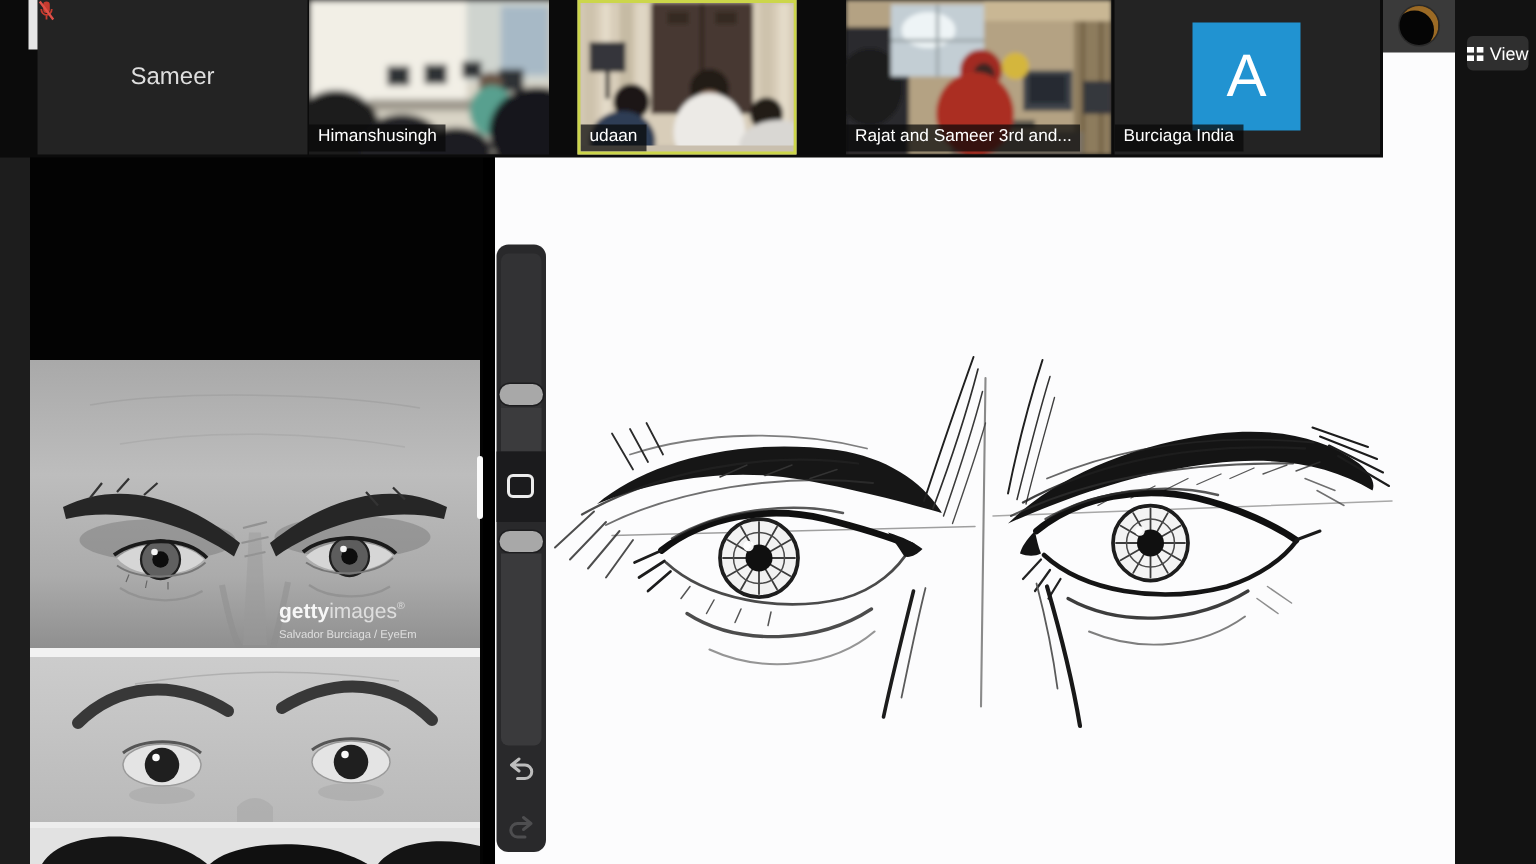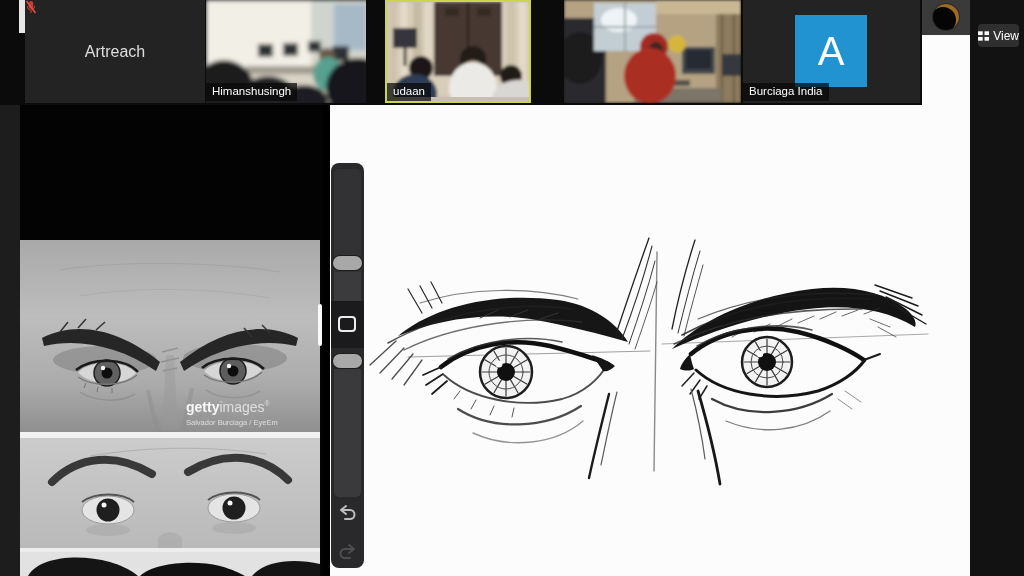--- a/index.html
+++ b/index.html
@@ -249,21 +249,21 @@
           <path d="M17,7 L12,3 M17,7 L12,11 M17,7 L8,7 A4.5,4.5 0 0 0 8,16 L13,16" stroke="#4e4e50" stroke-width="2" fill="none" stroke-linecap="round"></path>
         </svg>
       </button>
     </div>
     <div class="panel-scroll"></div>
   </div>
 
   <div class="strip">
 
     <div class="tile tile-tamanna">
-      <span class="tamanna-name">Artreach</span>
+      <span class="tamanna-name">Sameer</span>
       <svg class="mic-muted" viewBox="0 0 12 14">
         <path d="M6,1 a2.2,2.2 0 0 1 2.2,2.2 V6.5 a2.2,2.2 0 0 1 -4.4,0 V3.2 A2.2,2.2 0 0 1 6,1 Z" fill="#c63b2f"></path>
         <path d="M2.5,6 a3.5,4 0 0 0 7,0" stroke="#c63b2f" stroke-width="1.2" fill="none"></path>
         <line x1="6" y1="10.5" x2="6" y2="13" stroke="#c63b2f" stroke-width="1.2"></line>
         <line x1="1.5" y1="1" x2="10.5" y2="13" stroke="#e05048" stroke-width="1.6"></line>
       </svg>
     </div>
 
     <div class="tile tile-him">
       <svg width="178" height="103" viewBox="0 0 178 103">
@@ -354,20 +354,21 @@
           <rect x="70" y="88" width="88" height="15" fill="#7d7568"></rect>
           <rect x="118" y="47" width="33" height="27" fill="#41454c"></rect>
           <rect x="122" y="50" width="25" height="19" fill="#262a31"></rect>
           <rect x="100" y="80" width="26" height="6" fill="#55514a"></rect>
           <circle cx="113" cy="44" r="9" fill="#d4b63c"></circle>
           <circle cx="90" cy="47" r="14" fill="#a22c21"></circle>
           <ellipse cx="92" cy="50" rx="7" ry="8" fill="#3a2620"></ellipse>
           <ellipse cx="86" cy="76" rx="26" ry="28" fill="#ab2f23"></ellipse>
         </g>
       </svg>
+      <span class="name-label">Rajat and Sameer 3rd and...</span>
     </div>
 
     <div class="tile tile-art">
       <div class="avatar-square">
         <span>A</span>
       </div>
       <span class="name-label">Burciaga India</span>
     </div>
   </div>
 

